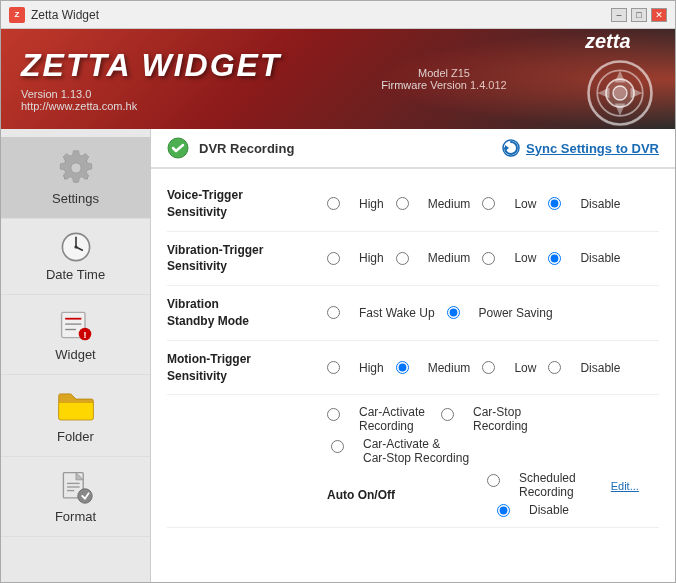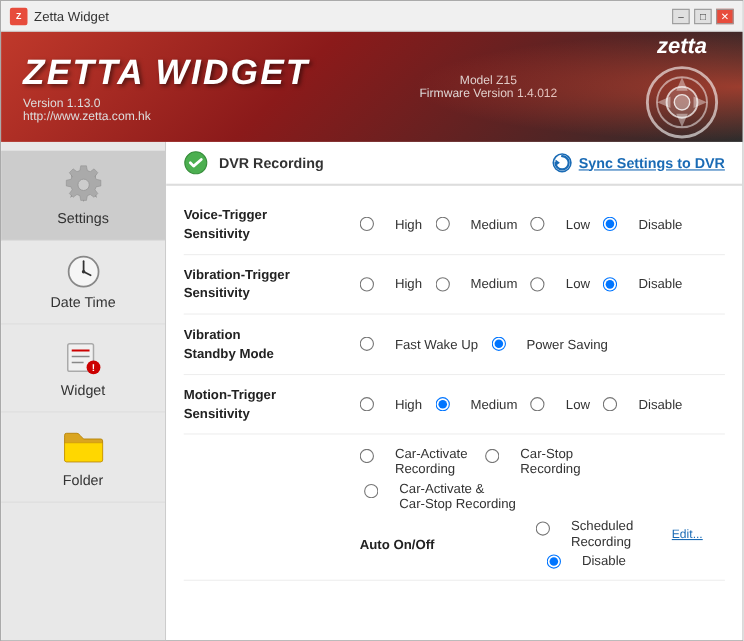--- a/index.html
+++ b/index.html
@@ -14,21 +14,21 @@
     .titlebar-controls { display: flex; gap: 4px; }
     .titlebar-btn { width: 16px; height: 14px; border: 1px solid #999; background: #e0e0e0; font-size: 9px; display: flex; align-items: center; justify-content: center; cursor: pointer; color: #333; }
 
     
     .banner { height: 100px; background: linear-gradient(135deg, #c0392b 0%, #8b1a1a 40%, #2c2c2c 100%); display: flex; align-items: center; padding: 0 20px; flex-shrink: 0; position: relative; overflow: hidden; }
     .banner::before { content: ''; position: absolute; right: 0; top: 0; width: 300px; height: 100%; background: radial-gradient(ellipse at right center, rgba(255,80,50,0.5) 0%, transparent 70%); }
     .banner-left { flex: 1; }
     .banner-title { font-size: 32px; font-weight: bold; color: white; letter-spacing: 2px; text-shadow: 2px 2px 4px rgba(0,0,0,0.5); font-style: italic; }
     .banner-subtitle { color: #ddd; font-size: 11px; margin-top: 4px; }
     .banner-right { position: relative; z-index: 1; }
-    .zetta-logo { color: white; font-size: 22px; font-weight: bold; font-style: italic; text-align: center; }
+    .zetta-logo { color: white; font-size: 22px; font-weight: bold; font-style: italic; text-align: left; }
     .camera-icon { width: 70px; height: 70px; margin-top: 4px; }
 
     
     .main { display: flex; flex: 1; overflow: hidden; }
 
     
     .sidebar { width: 150px; background: #e8e8e8; border-right: 1px solid #ccc; flex-shrink: 0; padding: 8px 0; }
     .sidebar-item { display: flex; flex-direction: column; align-items: center; padding: 12px 8px; cursor: pointer; border-bottom: 1px solid #ddd; }
     .sidebar-item.active { background: #d8d8d8; }
     .sidebar-item-label { font-size: 13px; color: #333; margin-top: 4px; font-weight: 500; }
@@ -153,20 +153,32 @@
       </div>
 
       <div class="sidebar-item">
         <svg class="folder-svg" viewBox="0 0 44 40">
           <path d="M2 10 L2 34 Q2 36 4 36 L40 36 Q42 36 42 34 L42 14 Q42 12 40 12 L22 12 L18 8 Q17 6 15 6 L4 6 Q2 6 2 8 Z" fill="#daa520" stroke="#b8860b" stroke-width="1"></path>
           <path d="M2 16 L42 16 L42 34 Q42 36 40 36 L4 36 Q2 36 2 34 Z" fill="#ffd700" stroke="#b8860b" stroke-width="0.5"></path>
         </svg>
         <span class="sidebar-item-label">Folder</span>
       </div>
 
+      <div class="sidebar-item">
+        <svg class="format-svg" viewBox="0 0 40 40">
+          <rect x="6" y="4" width="22" height="28" rx="1" fill="#e8e8e8" stroke="#999" stroke-width="1.5"></rect>
+          <path d="M20 4 L28 12 L20 12 Z" fill="#bbb" stroke="#999" stroke-width="1"></path>
+          <line x1="10" y1="16" x2="24" y2="16" stroke="#999" stroke-width="1.5"></line>
+          <line x1="10" y1="20" x2="24" y2="20" stroke="#999" stroke-width="1.5"></line>
+          <line x1="10" y1="24" x2="18" y2="24" stroke="#999" stroke-width="1.5"></line>
+          <circle cx="30" cy="30" r="8" fill="#888" stroke="#666" stroke-width="1"></circle>
+          <path d="M27 30 L30 33 L34 27" fill="none" stroke="white" stroke-width="2" stroke-linecap="round"></path>
+        </svg>
+        <span class="sidebar-item-label">Format</span>
+      </div>
     </div>
 
     <div class="content">
 
       <div class="dvr-bar">
         <svg width="22" height="22" viewBox="0 0 22 22">
           <circle cx="11" cy="11" r="10" fill="#4caf50" stroke="#388e3c" stroke-width="1"></circle>
           <path d="M6 11 L9 14 L16 8" fill="none" stroke="white" stroke-width="2.5" stroke-linecap="round" stroke-linejoin="round"></path>
         </svg>
         <span style="width:10px;display:inline-block;"></span>

